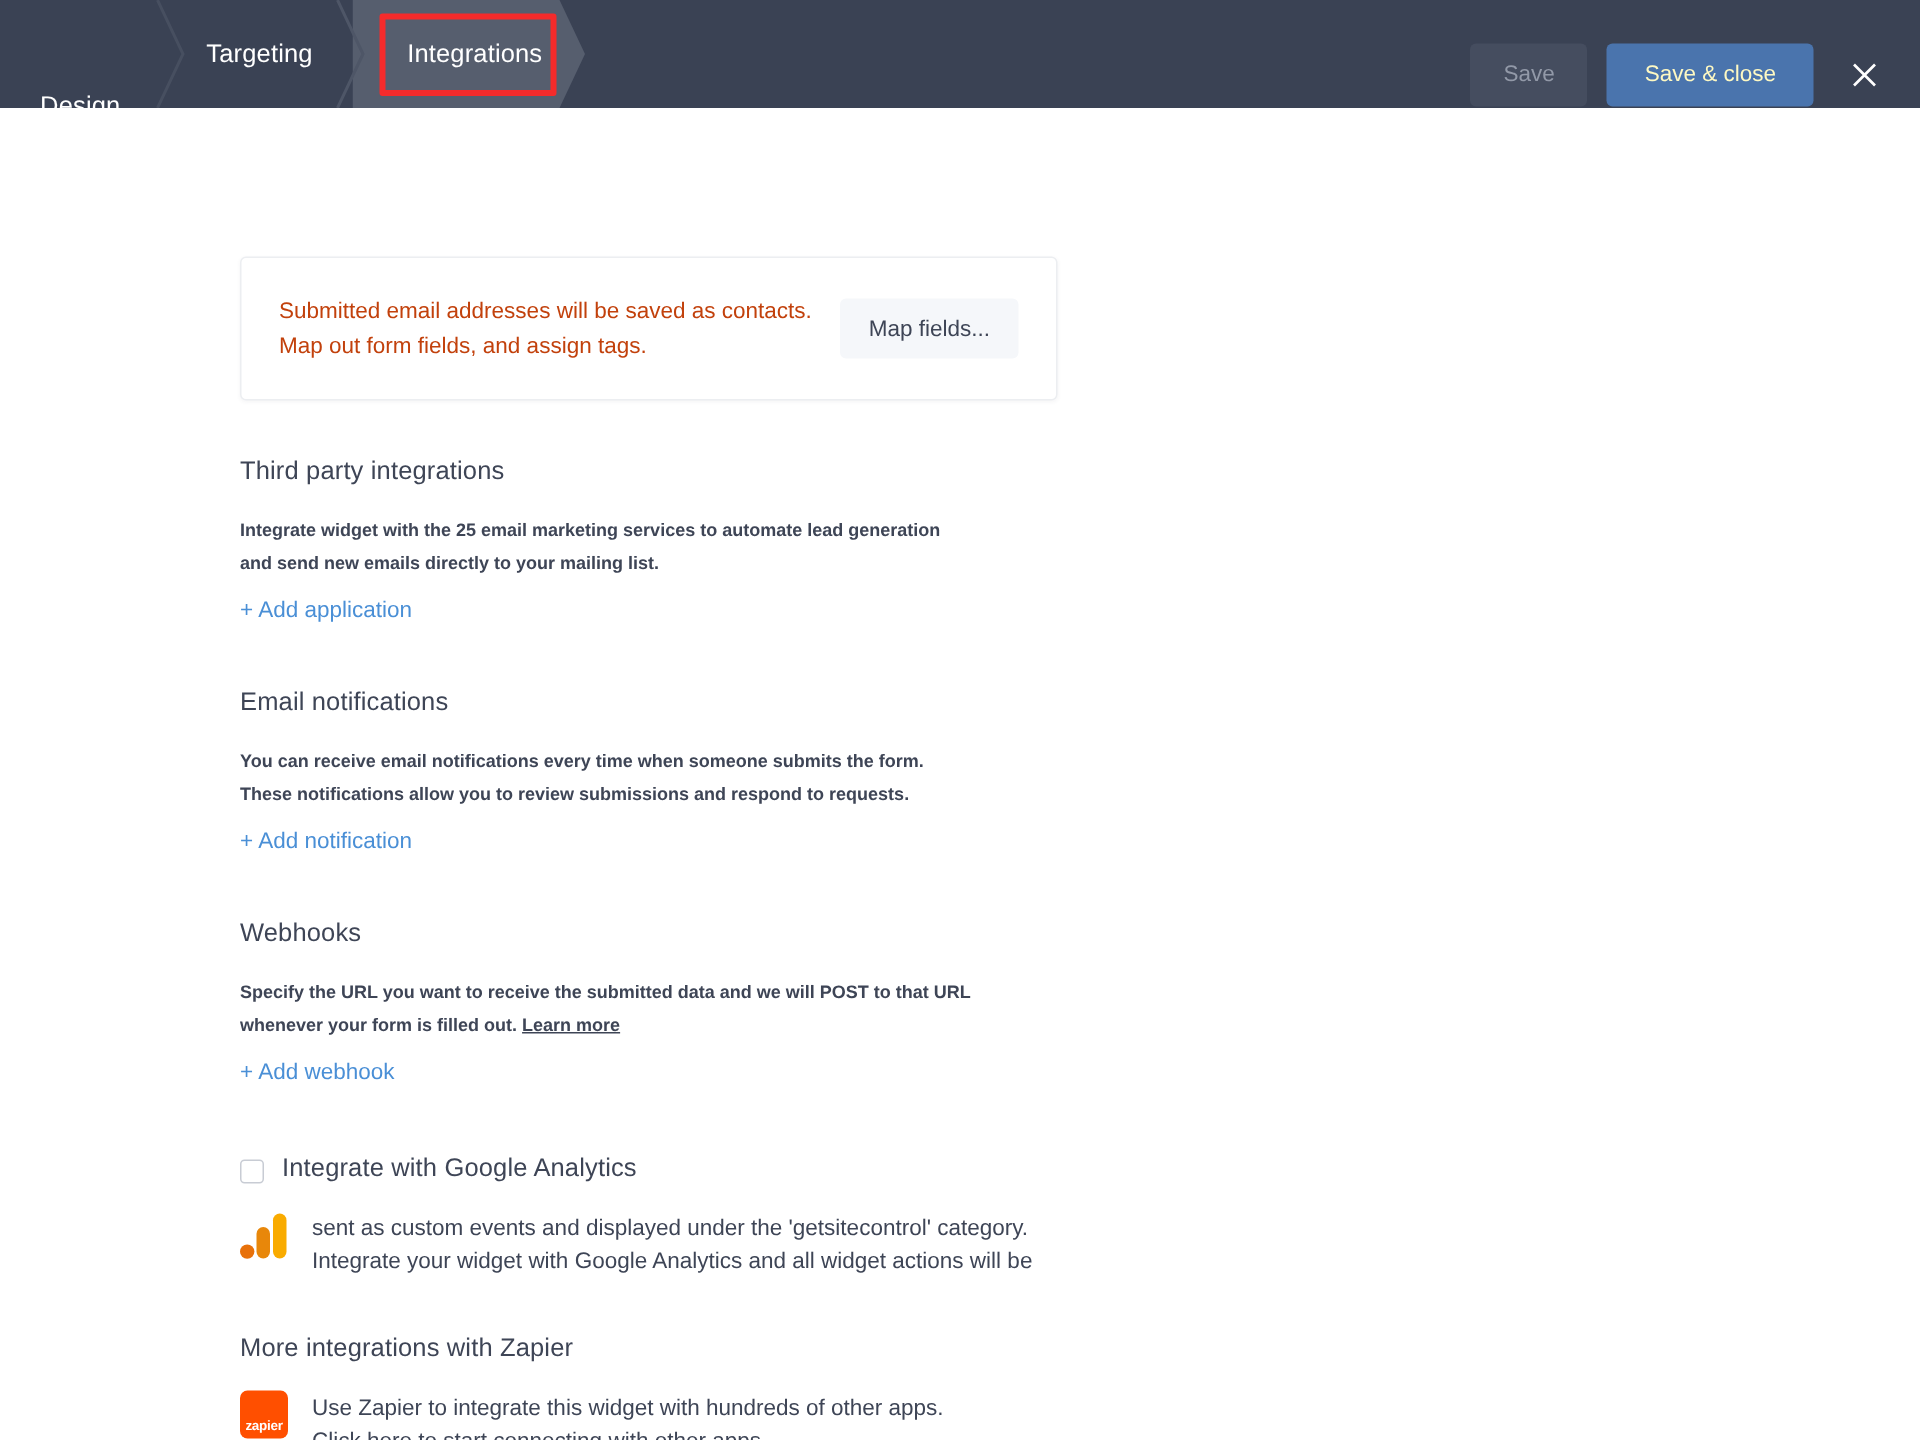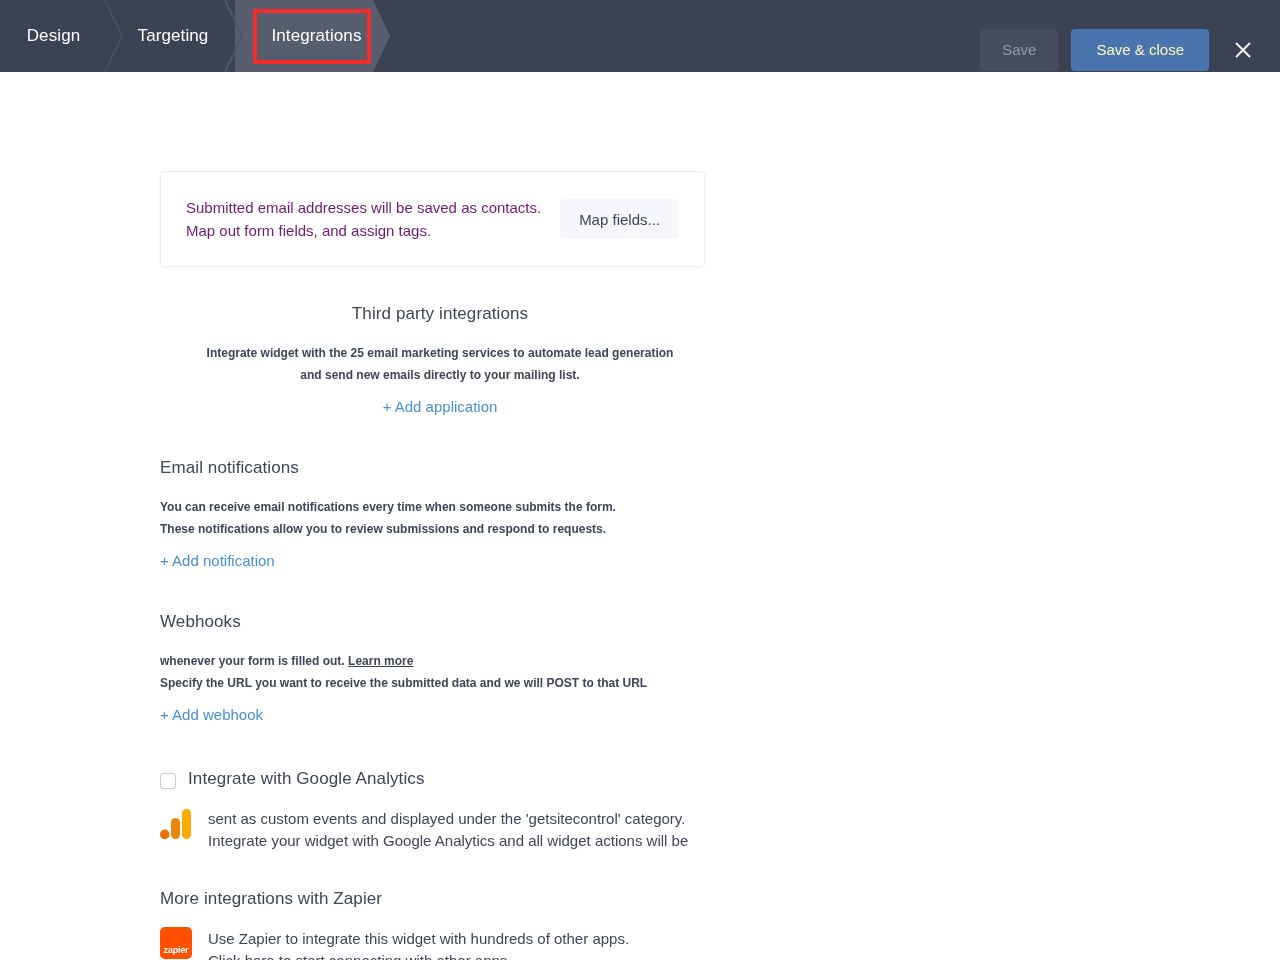--- a/index.html
+++ b/index.html
@@ -47,21 +47,21 @@
   
   .tab-sep {
     position: absolute;
     top: 0;
     width: 26px;
     height: 72px;
     pointer-events: none;
   }
   .tab-sep svg { display: block; }
 
-  .tab-design   { left: 0px;   width: 115px; }
+  .tab-design   { left: 0px;   width: 115px; margin-top: 35px; }
   .tab-target   { left: 115px; width: 120px; }
   .tab-integr   { left: 251px; width: 155px; }
 
   .tab-active-bg {
     position: absolute;
     left: 235px;
     top: 0;
     width: 160px;
     height: 72px;
     pointer-events: none;
@@ -181,21 +181,21 @@
     border: 1px solid #eceef1;
     border-radius: 4px;
     box-shadow: 0 1px 3px rgba(60,70,90,0.06);
     display: flex;
     align-items: center;
     padding: 0 25px;
   }
   .card-text {
     flex: 1;
     font-size: 15px;
-    color: #701a75;
+    color: #c2410c;
     line-height: 23px;
   }
   .btn-map-fields {
     background: #f5f7fa;
     border: none;
     border-radius: 4px;
     color: #3e4556;
     font-family: "Liberation Sans", sans-serif;
     font-size: 15px;
     height: 40px;
@@ -330,45 +330,45 @@
 
       <div class="card">
         <div class="card-text">
           <div>Submitted email addresses will be saved as contacts.</div>
           <div>Map out form fields, and assign tags.</div>
         </div>
         <button class="btn-map-fields">Map fields...</button>
       </div>
     </div>
 
-    <div class="block" style="top:232px;text-align:center;">
+    <div class="block" style="top:232px;">
       <div class="section-title">Third party integrations</div>
       <div class="body-text">
         <div>Integrate widget with the 25 email marketing services to automate lead generation</div>
         <div>and send new emails directly to your mailing list.</div>
       </div>
       <span class="link-blue">+ Add application</span>
     </div>
 
     <div class="block" style="top:386px;">
       <div class="section-title">Email notifications</div>
       <div class="body-text">
         <div>You can receive email notifications every time when someone submits the form.</div>
         <div>These notifications allow you to review submissions and respond to requests.</div>
       </div>
       <span class="link-blue">+ Add notification</span>
     </div>
 
     <div class="block" style="top:540px;">
       <div class="section-title">Webhooks</div>
       <div class="body-text">
+        <div>Specify the URL you want to receive the submitted data and we will POST to that URL</div>
         <div>
           <span>whenever your form is filled out. </span><span class="link-dark">Learn more</span>
         </div>
-        <div>Specify the URL you want to receive the submitted data and we will POST to that URL</div>
       </div>
       <span class="link-blue">+ Add webhook</span>
     </div>
 
     <div class="block" style="top:697px;">
       <div class="ga-head">
         <div class="checkbox"></div>
         <span class="ga-head-label">Integrate with Google Analytics</span>
       </div>
       <div class="icon-row">

